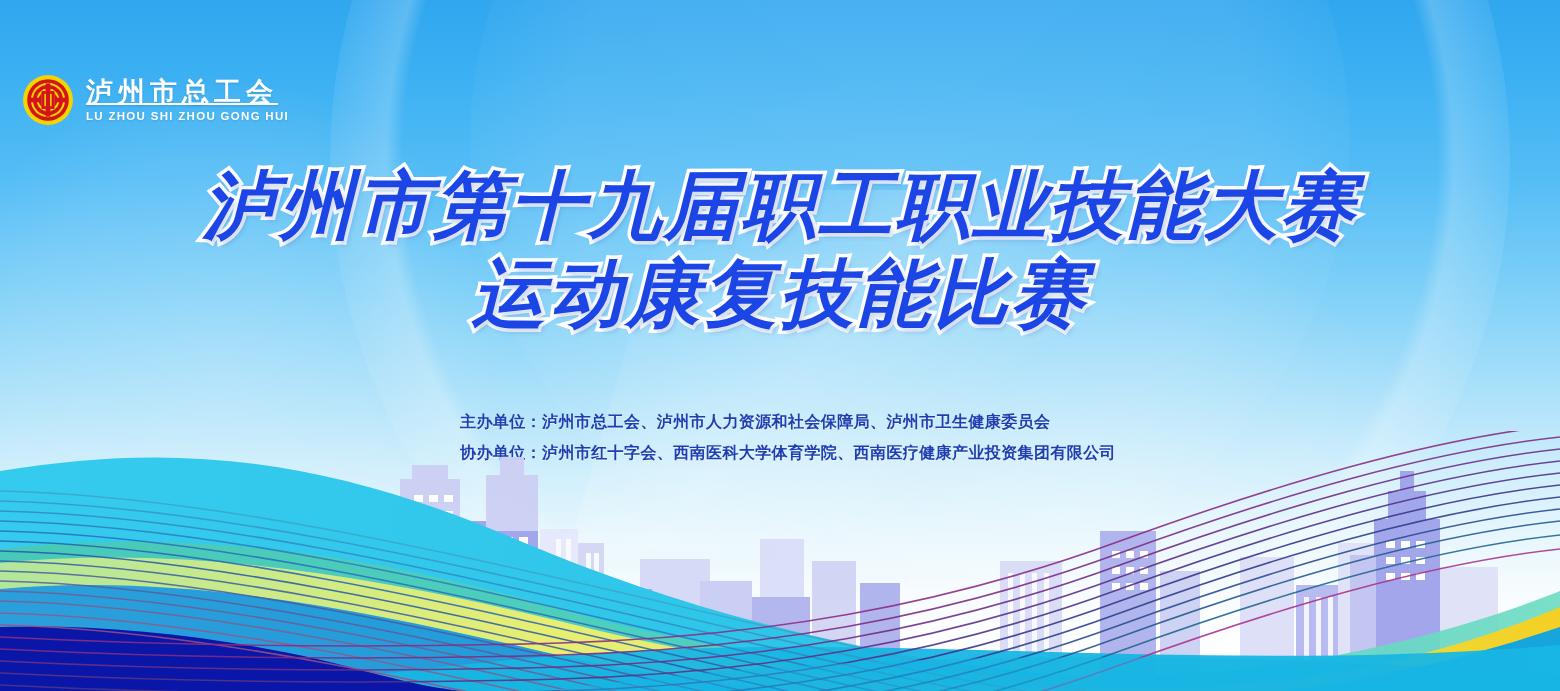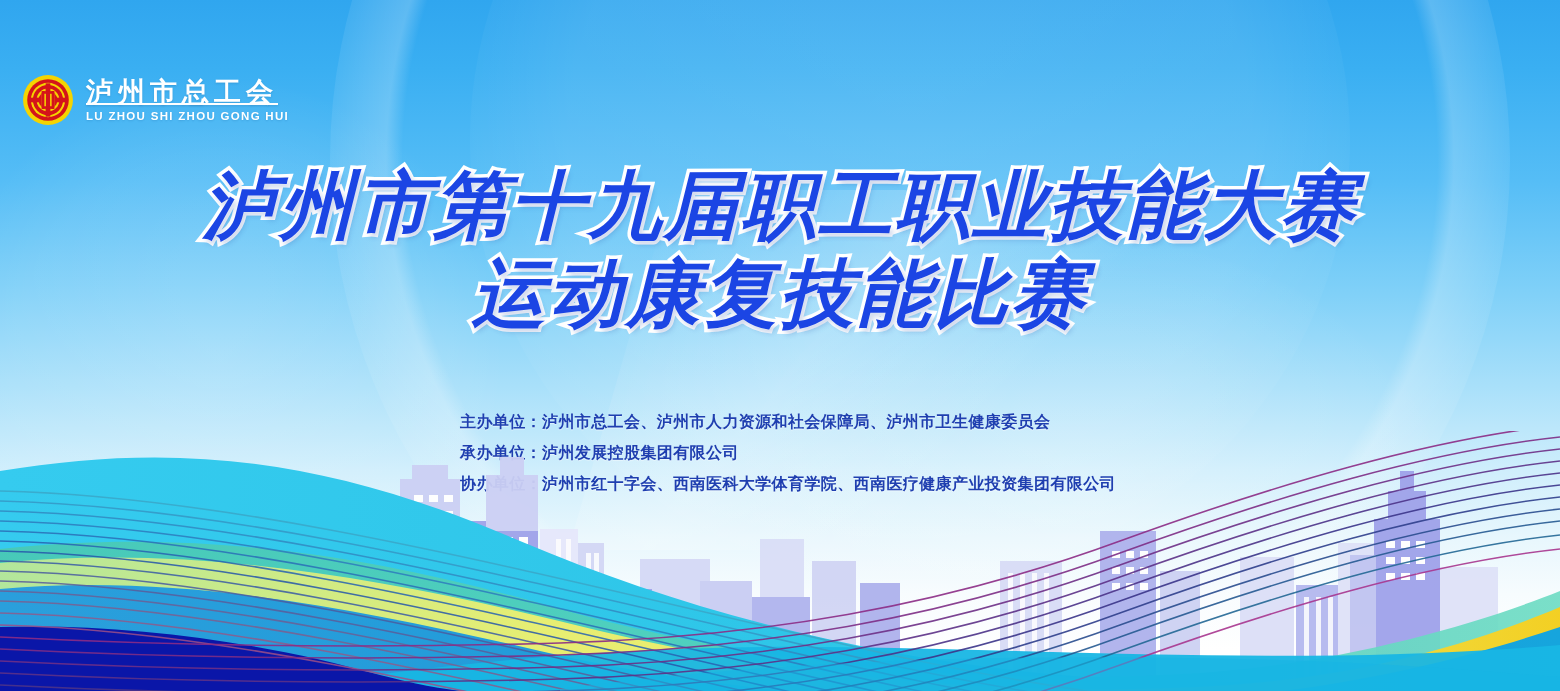--- a/index.html
+++ b/index.html
@@ -148,21 +148,20 @@
     </div>
   </div>
 
   <div class="title-wrap">
     <div class="title-line title-1">泸州市第十九届职工职业技能大赛</div>
     <div class="title-line title-2">运动康复技能比赛</div>
   </div>
 
   <div class="org-block">
     <div class="org-line">主办单位：泸州市总工会、泸州市人力资源和社会保障局、泸州市卫生健康委员会</div>
-    <div class="org-line">承办单位：泸州发展控股集团有限公司</div>
     <div class="org-line">协办单位：泸州市红十字会、西南医科大学体育学院、西南医疗健康产业投资集团有限公司</div>
   </div>
 
   <div class="bottom-art">
     <svg viewBox="0 0 1560 260" preserveAspectRatio="none">
       <defs>
         <linearGradient id="gCyan" x1="0" y1="0" x2="1" y2="0">
           <stop offset="0%" stop-color="#35cbef"></stop>
           <stop offset="50%" stop-color="#2ec6e8"></stop>
           <stop offset="100%" stop-color="#33cfe6"></stop>

